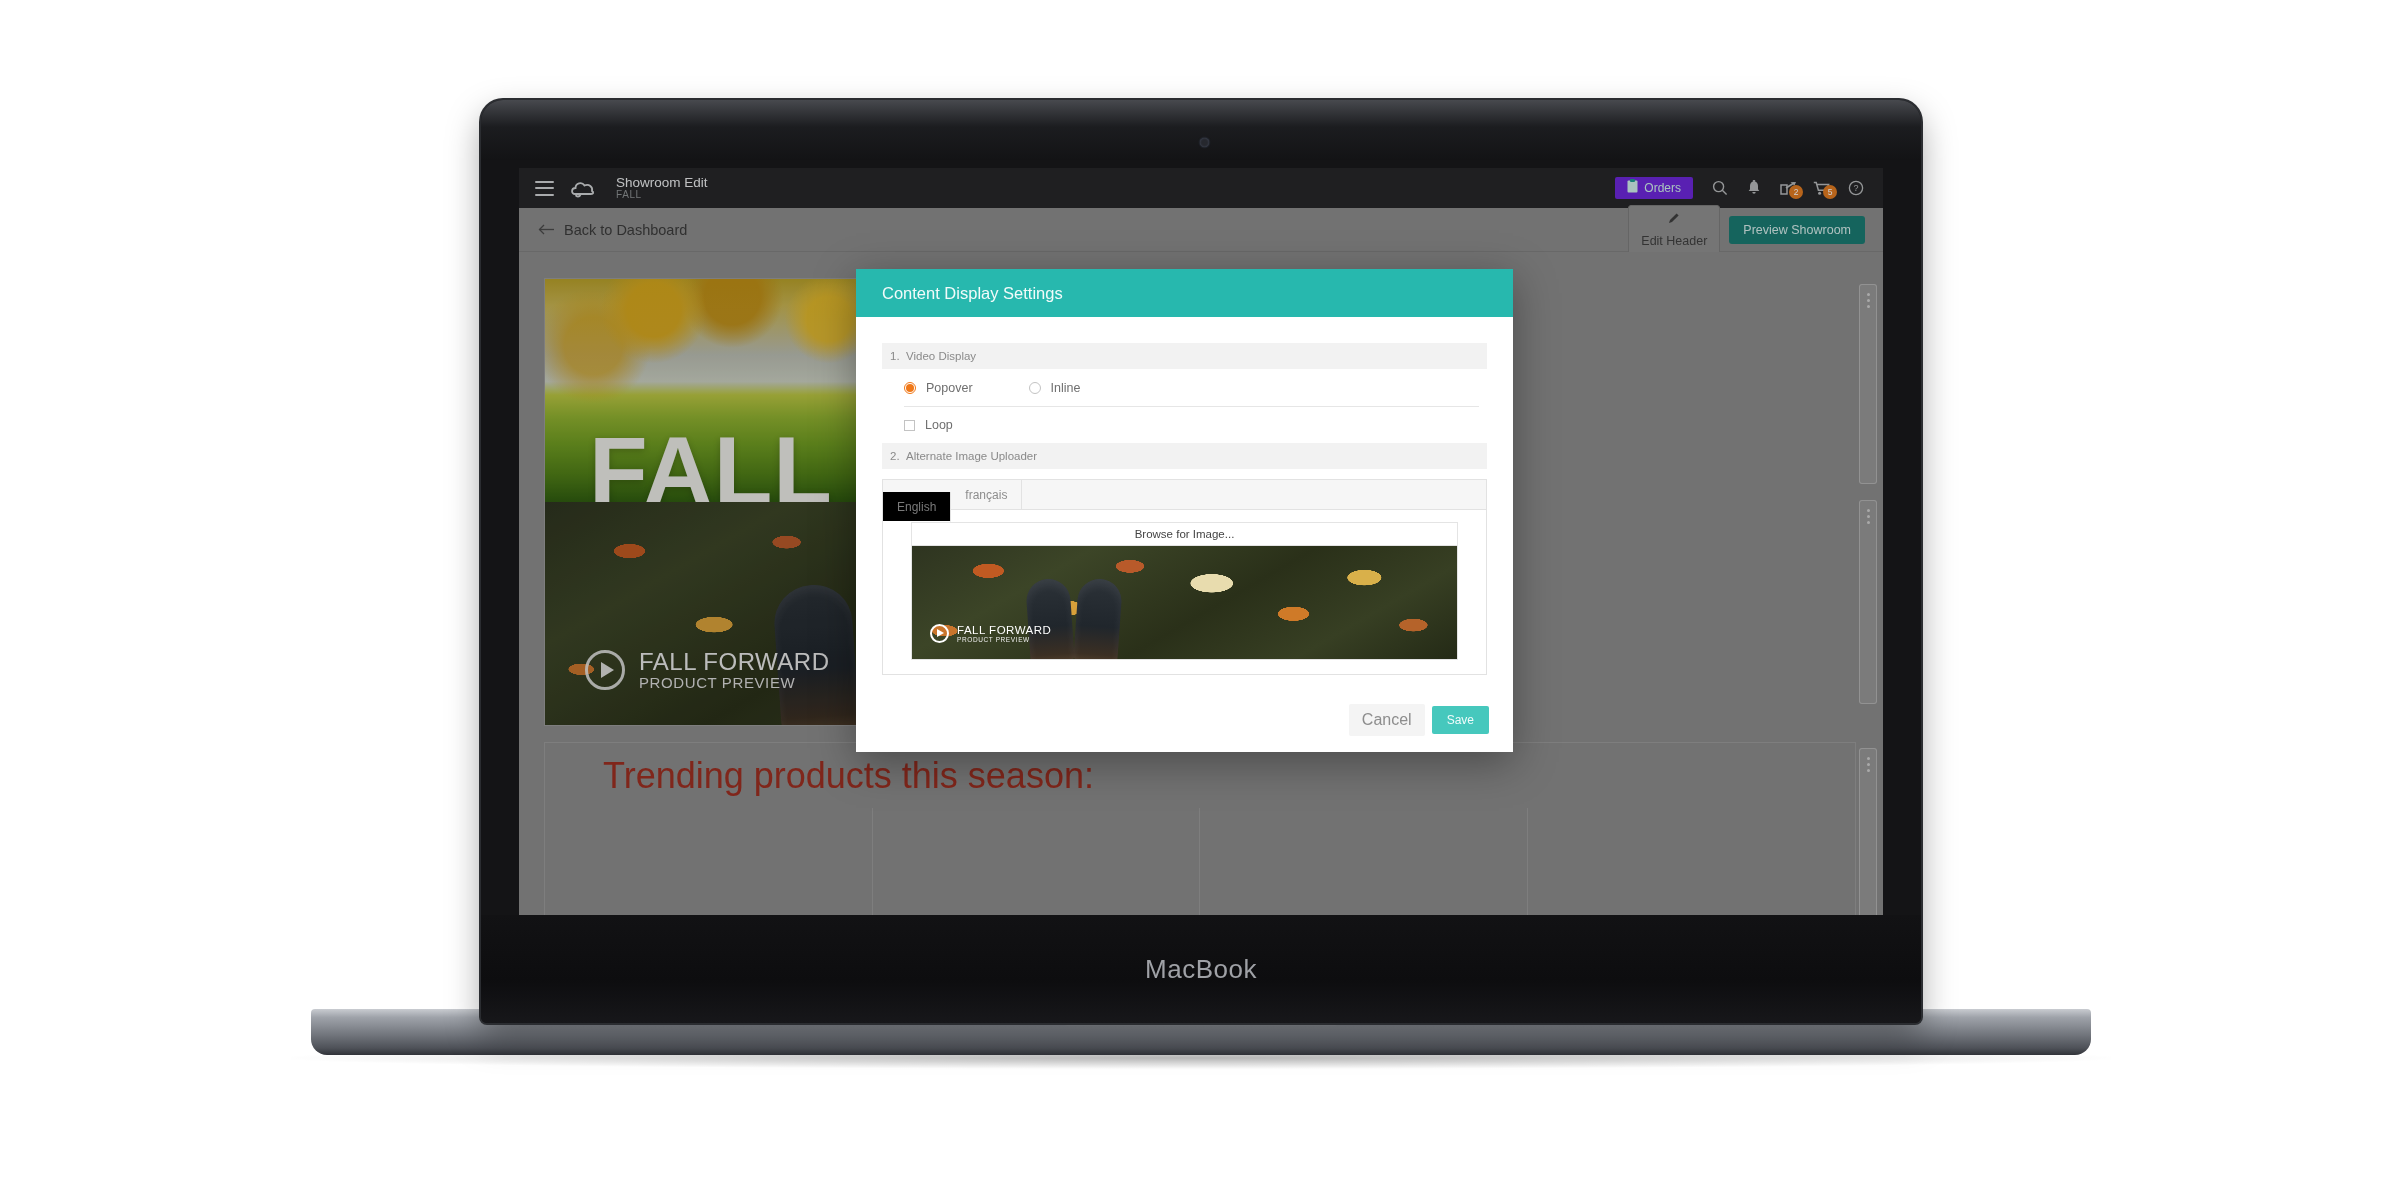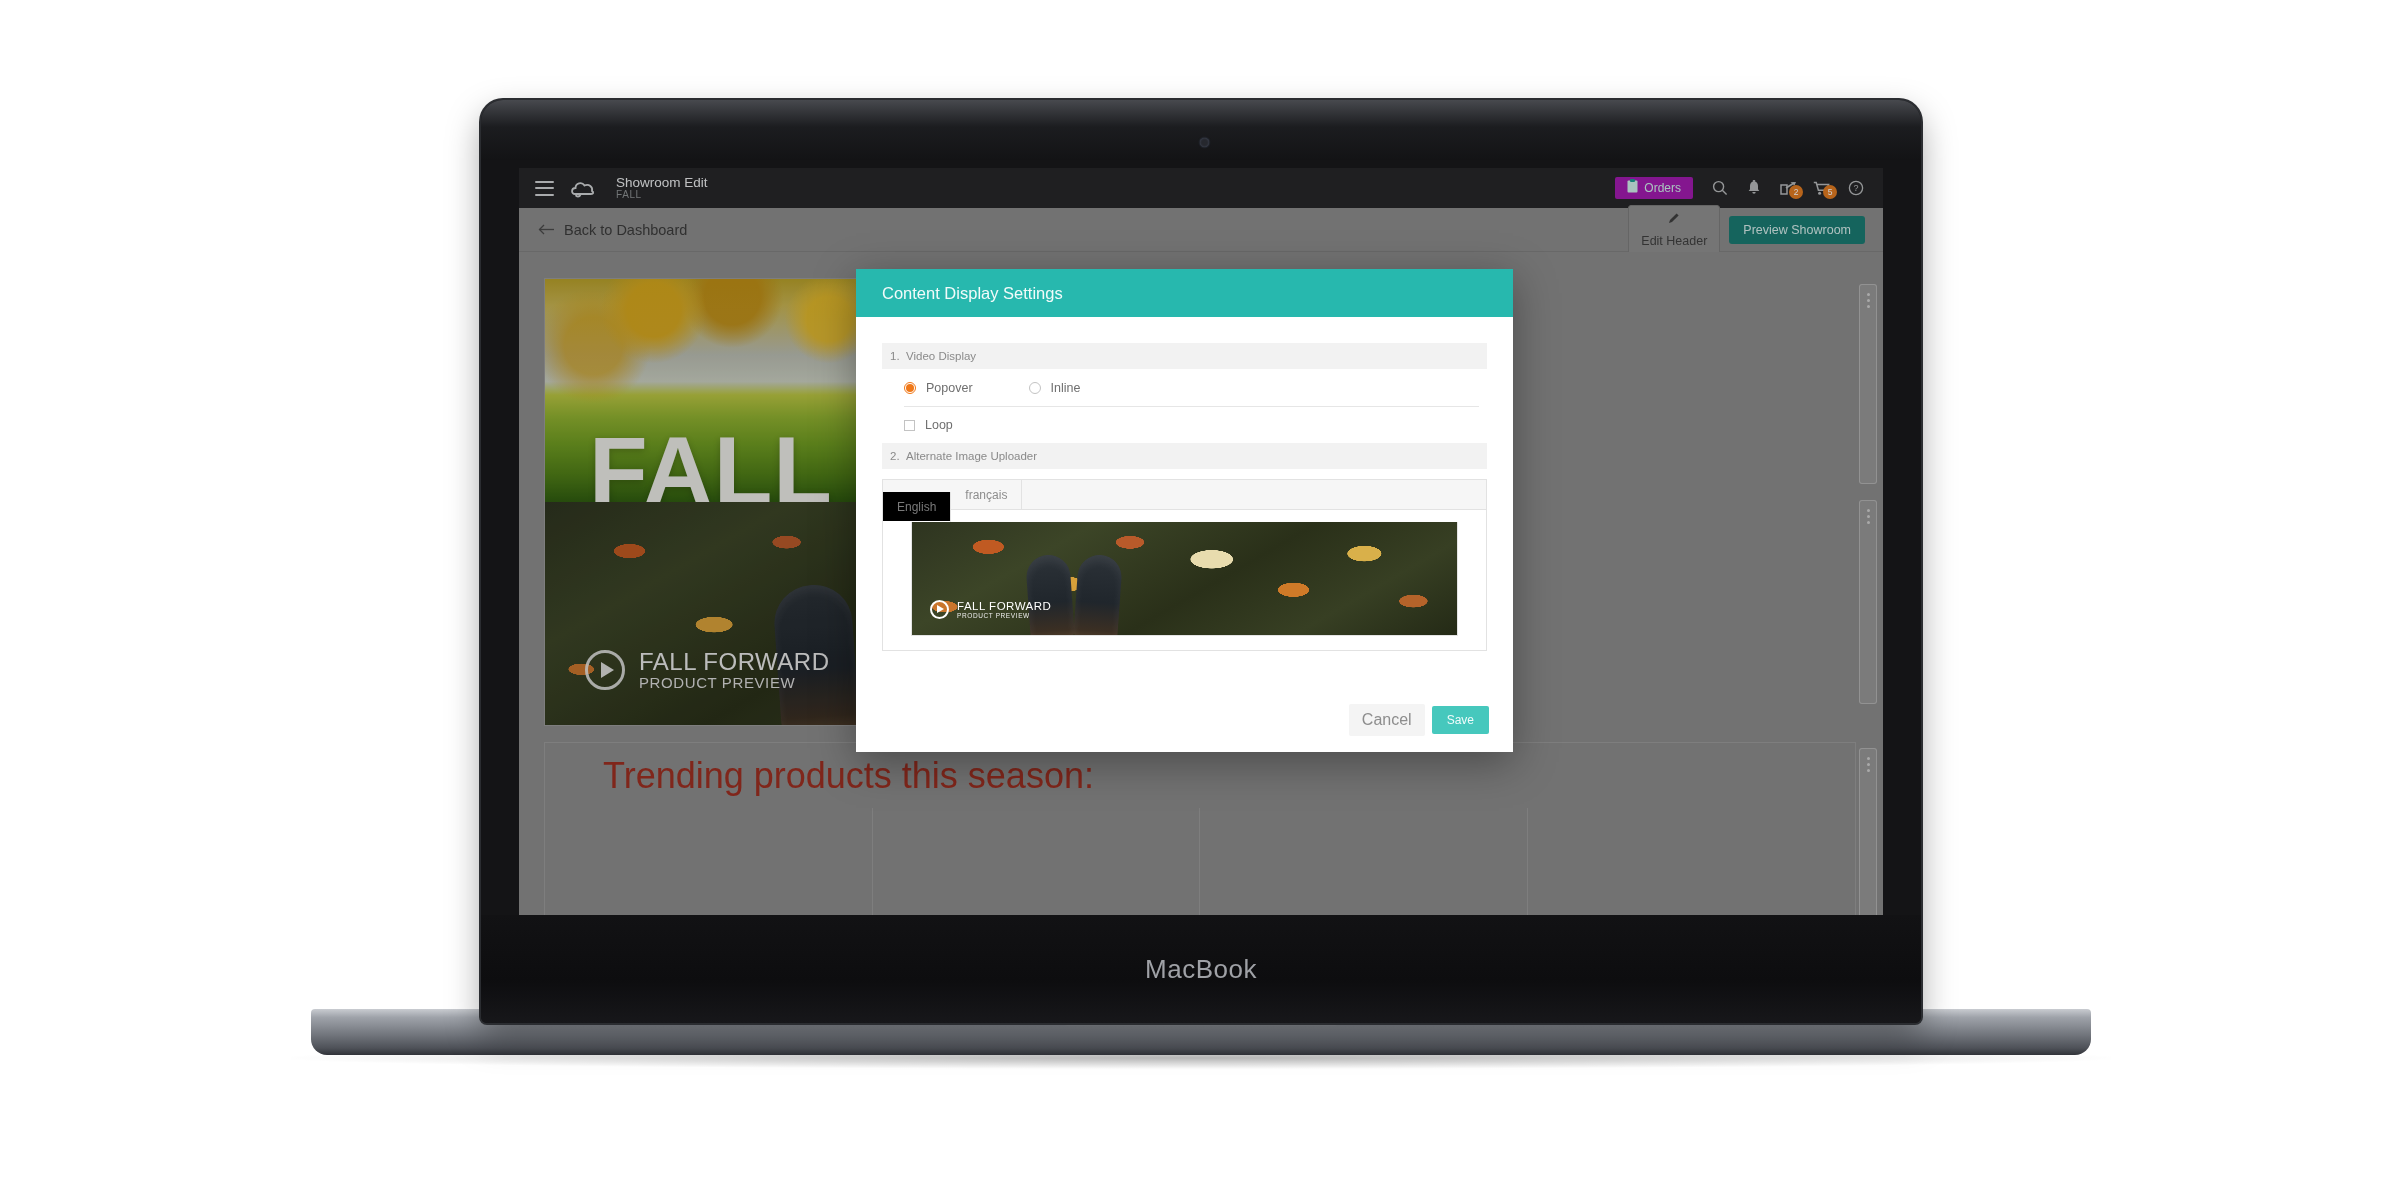--- a/index.html
+++ b/index.html
@@ -70,21 +70,21 @@
   }
   .hamburger{ margin-left:16px; width:19px; height:15px; display:flex; flex-direction:column; justify-content:space-between; cursor:pointer;}
   .hamburger span{ display:block; height:2px; background:#cfd1d3; border-radius:1px;}
   .brand-logo{ margin-left:16px; width:26px; height:20px; }
   .title-wrap{ margin-left:20px; line-height:1.05; }
   .app-title{ color:#e9eaec; font-size:13.5px; }
   .app-sub{ color:#8d9092; font-size:10px; letter-spacing:.6px; }
 
   .topbar-right{ margin-left:auto; display:flex; align-items:center; height:100%; }
   .orders-btn{
-    background:#a21caf; height:22px; display:flex; align-items:center; gap:6px;
+    background:#6d28d9; height:22px; display:flex; align-items:center; gap:6px;
     padding:0 12px; border-radius:2px; margin-right:10px; cursor:pointer;
   }
   .orders-btn .lbl{ color:#cfeeea; font-size:12px;}
   .tb-icon{ width:34px; height:40px; display:flex; align-items:center; justify-content:center; position:relative; cursor:pointer;}
   .badge{
     position:absolute; right:2px; bottom:9px; min-width:14px; height:14px; border-radius:50%;
     background:#e07b22; color:#fff; font-size:8.5px; display:flex; align-items:center; justify-content:center;
     padding:0 2px;
   }
 
@@ -515,20 +515,21 @@
                 <span class="num">2.</span>
                 <span>Alternate Image Uploader</span>
               </div>
 
               <div class="tabs-card">
                 <div class="tabs">
                   <div class="tab active">English</div>
                   <div class="tab">français</div>
                 </div>
                 <div class="tabs-body">
+                  <div class="browse-bar">Browse for Image...</div>
                   <div class="thumb">
                     <div class="leaves-photo">
                       <div class="shoe l"></div>
                       <div class="shoe r"></div>
                     </div>
                     <div class="video-overlay">
                       <div class="play-ring">
                         <div class="play-tri"></div>
                       </div>
                       <div>

